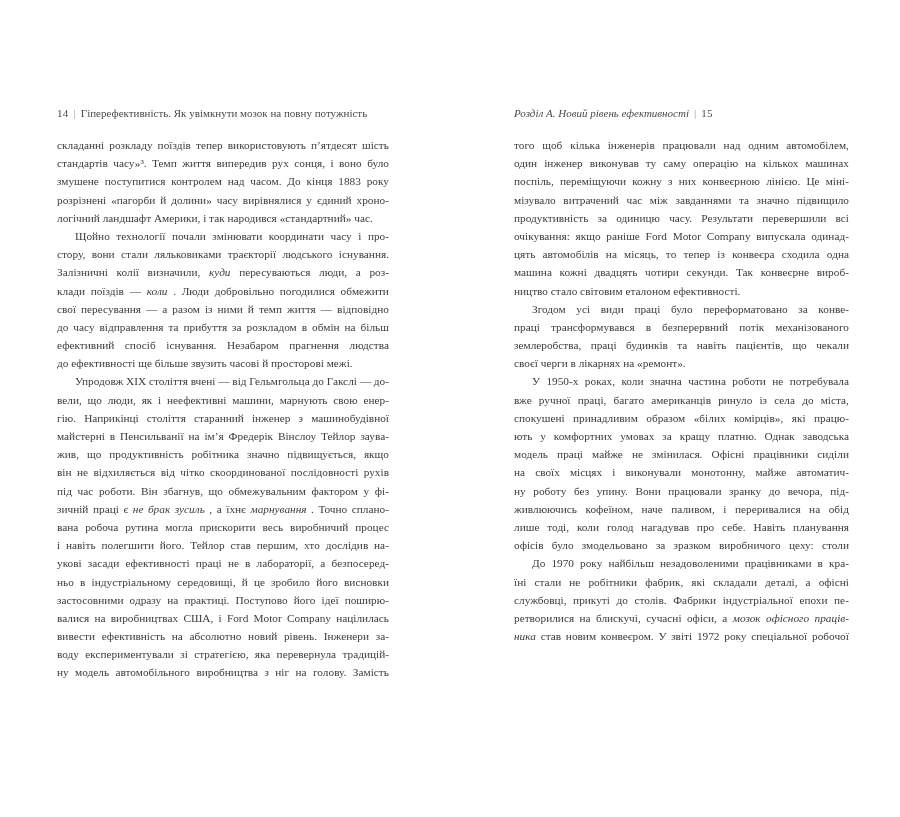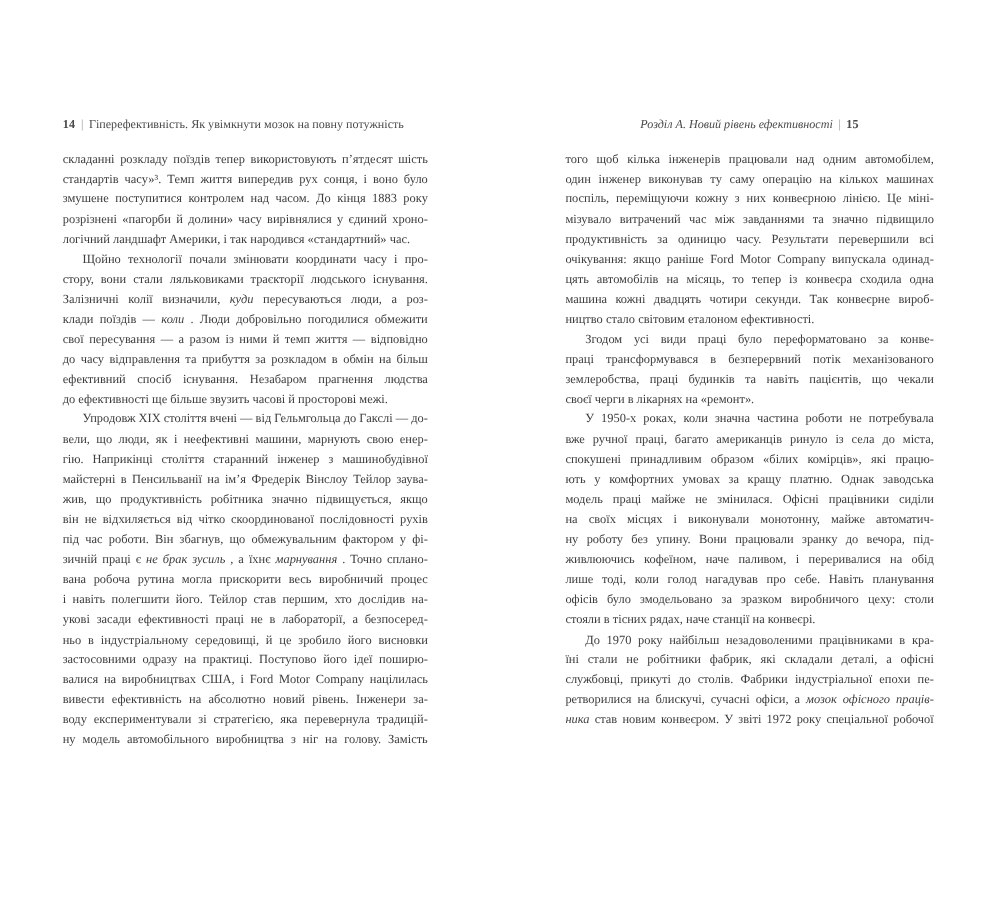--- a/index.html
+++ b/index.html
@@ -15,22 +15,22 @@
   .page.left  { left: 57px;  width: 332px; }
   .page.right { left: 514px; width: 335px; }
 
   .running-head {
     position: absolute; top: 106px; left: 0; right: 0;
     font-size: 11px; line-height: 14px;
     color: var(--header, #4a4a4a);
     white-space: nowrap;
   }
   .page.left  .running-head { text-align: left; }
-  .page.right .running-head { text-align: center; }
-  .pagenum { font-weight: bold; letter-spacing: 0.3px; }
+  .page.right .running-head { text-align: left; }
+  .pagenum { font-weight: normal; letter-spacing: 0.3px; }
   .sep { color: #9a9a9a; margin: 0 5px; }
   .page.right .rtitle { font-style: italic; }
 
   .bodytext { position: absolute; top: 136px; left: 0; right: 0; }
   .line {
     height: 18.2px; line-height: 18.2px;
     font-size: 11.3px;
     white-space: nowrap;
     overflow: visible;
   }
@@ -575,21 +575,20 @@
         <div class="line just">
           <span>офісів</span>
           <span>було</span>
           <span>змодельовано</span>
           <span>за</span>
           <span>зразком</span>
           <span>виробничого</span>
           <span>цеху:</span>
           <span>столи</span>
         </div>
-        <div class="line"><span>стояли в тісних рядах, наче станції на конвеєрі.</span></div>
         <div class="line just indent">
           <span>До</span>
           <span>1970</span>
           <span>року</span>
           <span>найбільш</span>
           <span>незадоволеними</span>
           <span>працівниками</span>
           <span>в</span>
           <span>кра-</span>
         </div>

